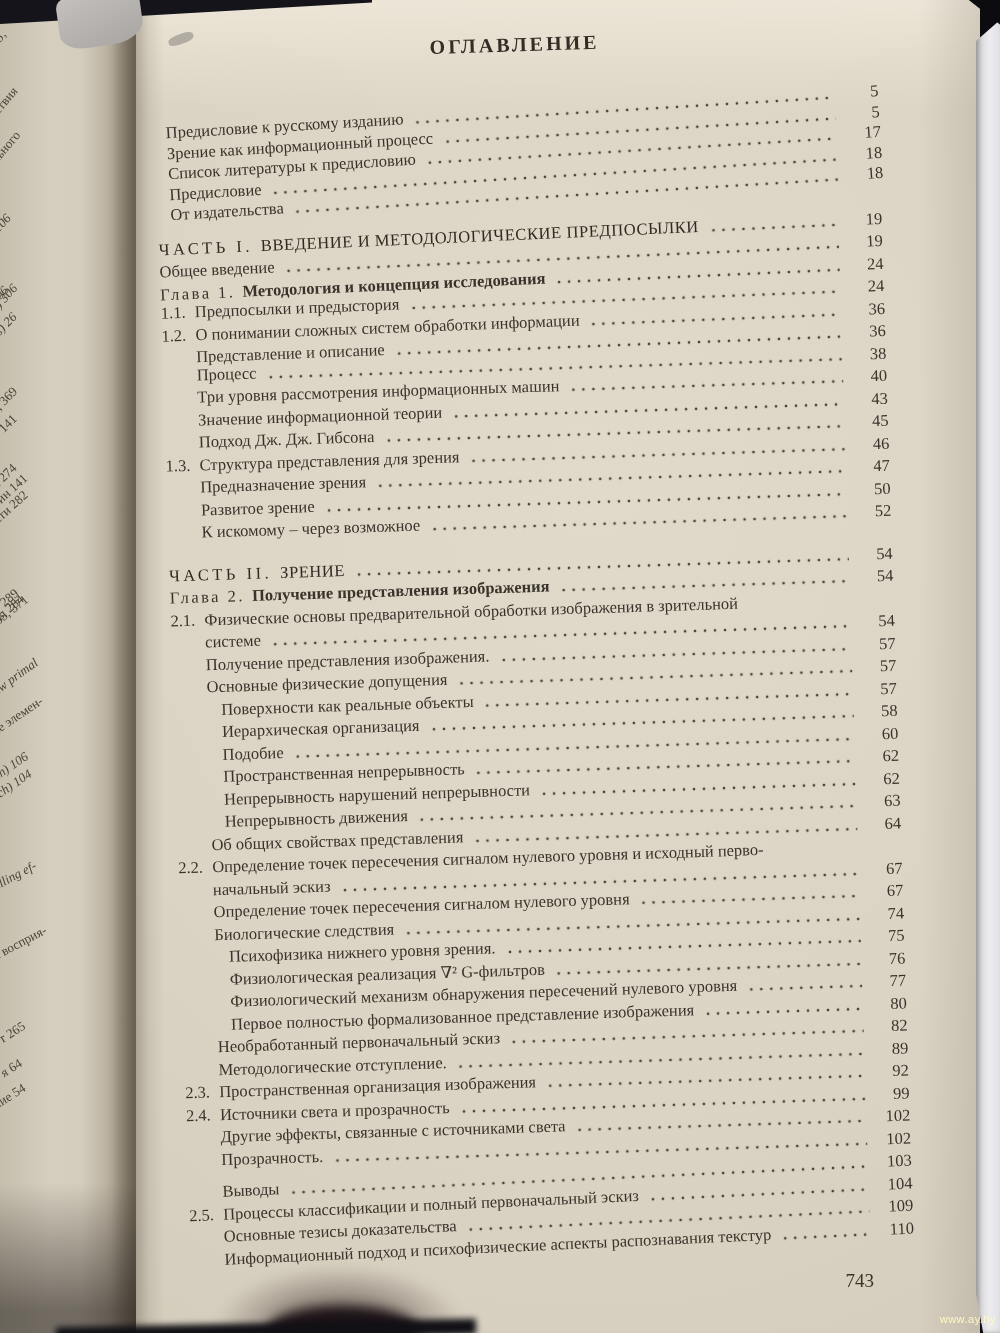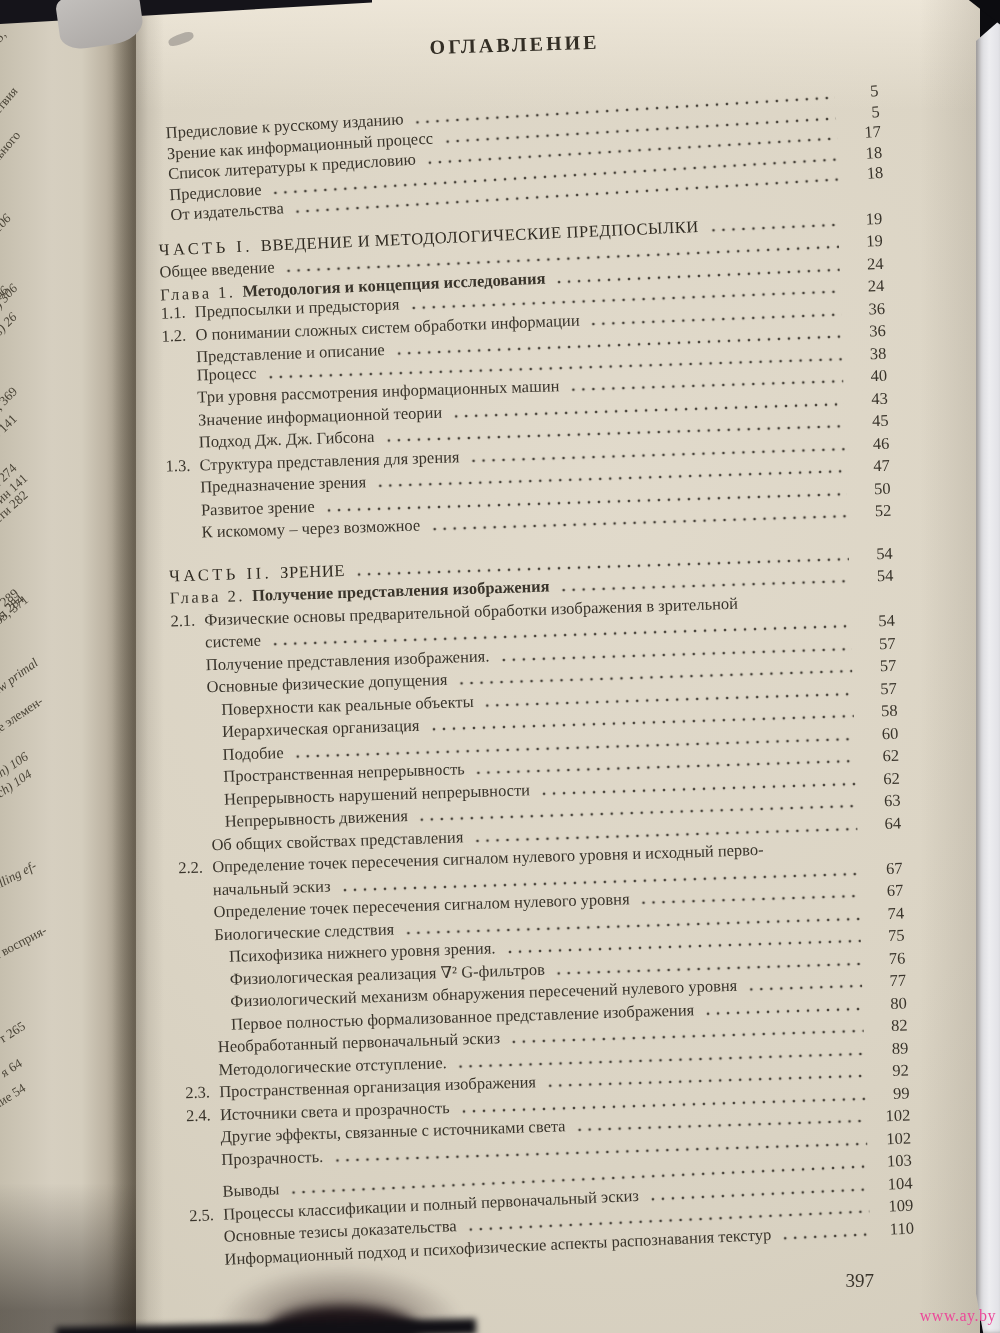--- a/index.html
+++ b/index.html
@@ -75,22 +75,22 @@
 
   
   .finger-shadow{position:absolute;left:210px;top:1262px;width:260px;height:110px;z-index:8;
     background:radial-gradient(ellipse at 50% 60%,rgba(48,32,30,.72) 0%,rgba(48,32,30,0) 68%);
     filter:blur(5px);}
   .finger-core{position:absolute;left:268px;top:1306px;width:150px;height:46px;z-index:8;
     background:#1c1317;border-radius:50% 50% 10% 10%;filter:blur(6px);}
   .bottom-bar{position:absolute;left:56px;top:1323px;width:420px;height:16px;z-index:8;
     background:#111015;filter:blur(3px);transform:rotate(-1.2deg);}
 
-  .watermark{position:absolute;right:4px;bottom:8px;z-index:9;font-family:Liberation Serif, serif;
-    font-size:16px;color:#ec4899;letter-spacing:.5px;}
+  .watermark{position:absolute;right:4px;bottom:8px;z-index:9;font-family:Liberation Sans, sans-serif;
+    font-size:11px;color:#fef9c3;letter-spacing:.5px;}
 </style>
 </head>
 <body>
 
 <div class="scene">
 
   <div class="left-page" id="left-page">
       <span class="frag" style="top: 18px; left: -38px; transform: rotate(-52deg);">тности 165</span>
       <span class="frag it" style="top: 72px; left: -60px; transform: rotate(-52deg);">picture element) 47</span>
       <span class="frag it" style="top: 108px; left: -62px; transform: rotate(-52deg);">(primitives) 65, 105,</span>
@@ -381,21 +381,21 @@
             <span class="leader"></span>
             <span class="pg">109</span>
           </div>
           <div class="row ind1">
             <span class="lbl">Информационный подход и психофизические аспекты распознавания текстур</span>
             <span class="leader"></span>
             <span class="pg">110</span>
           </div>
         </div>
     </div>
-    <div class="folio">397</div>
+    <div class="folio">743</div>
   </div>
 
   <div class="fore-edge"></div>
   <div class="corner-tr"></div>
   <div class="top-sliver"></div>
   <div class="gray-object"></div>
   <div class="gray-speck"></div>
 
   <div class="finger-shadow"></div>
   <div class="finger-core"></div>

